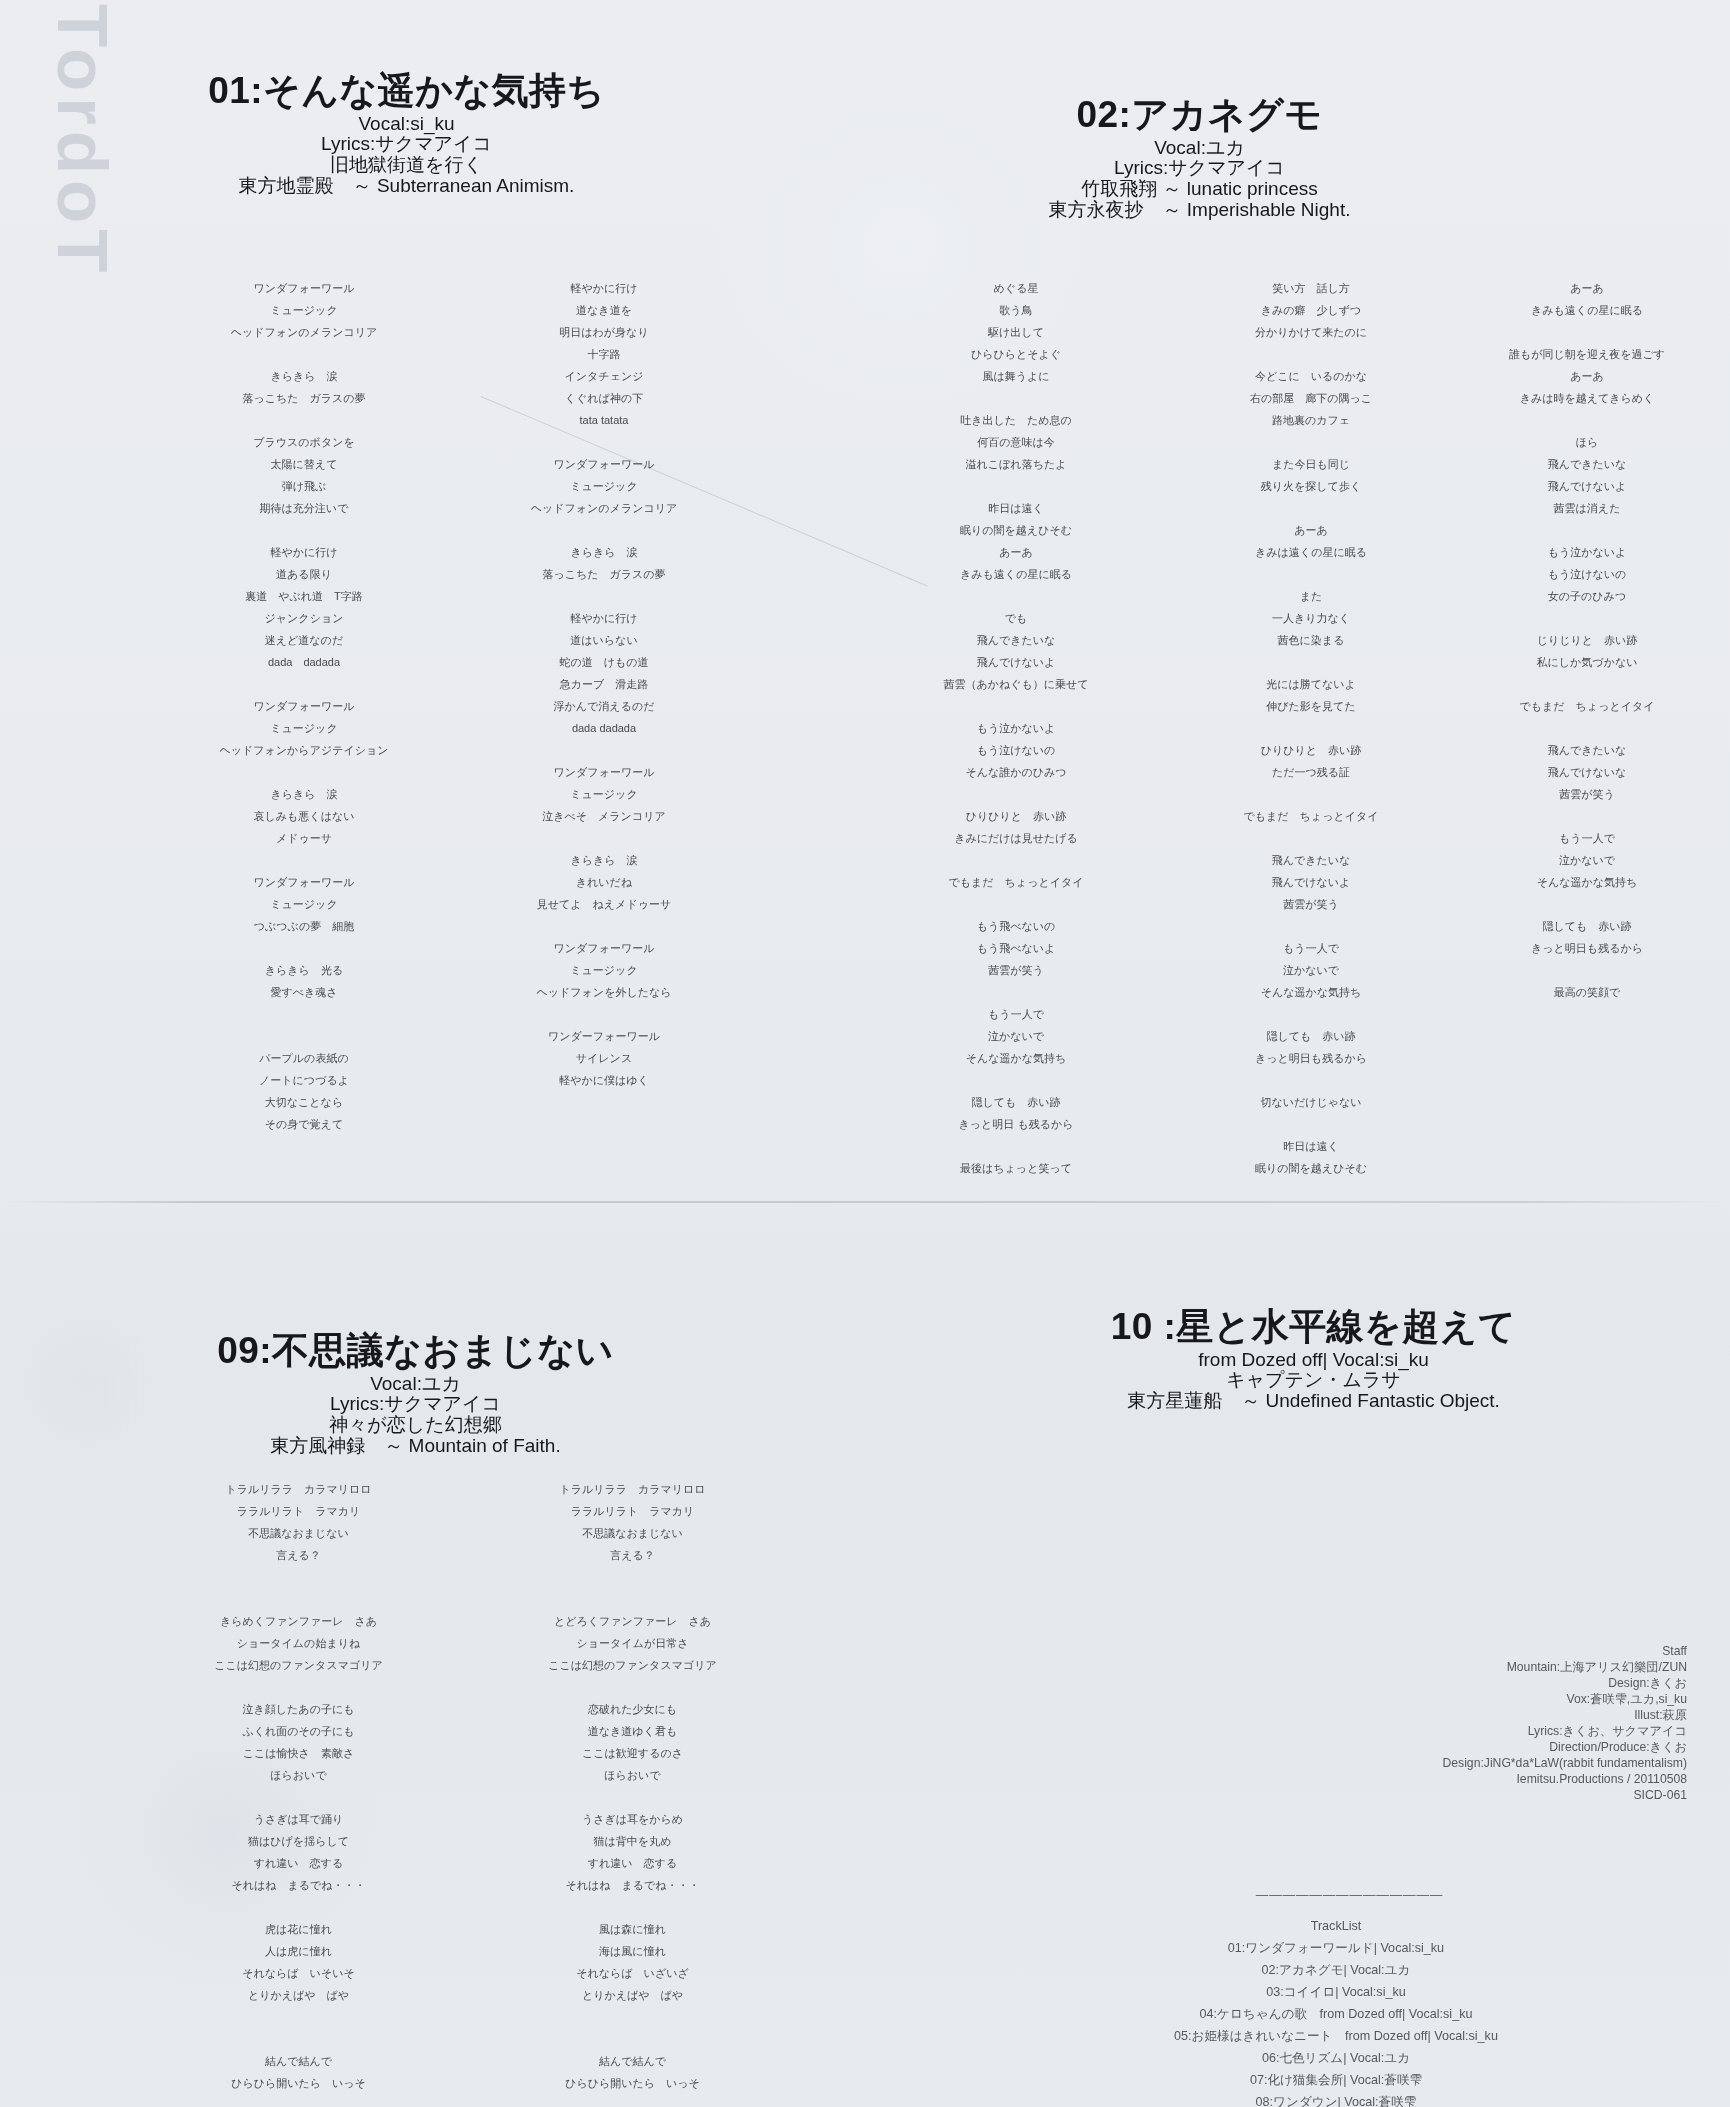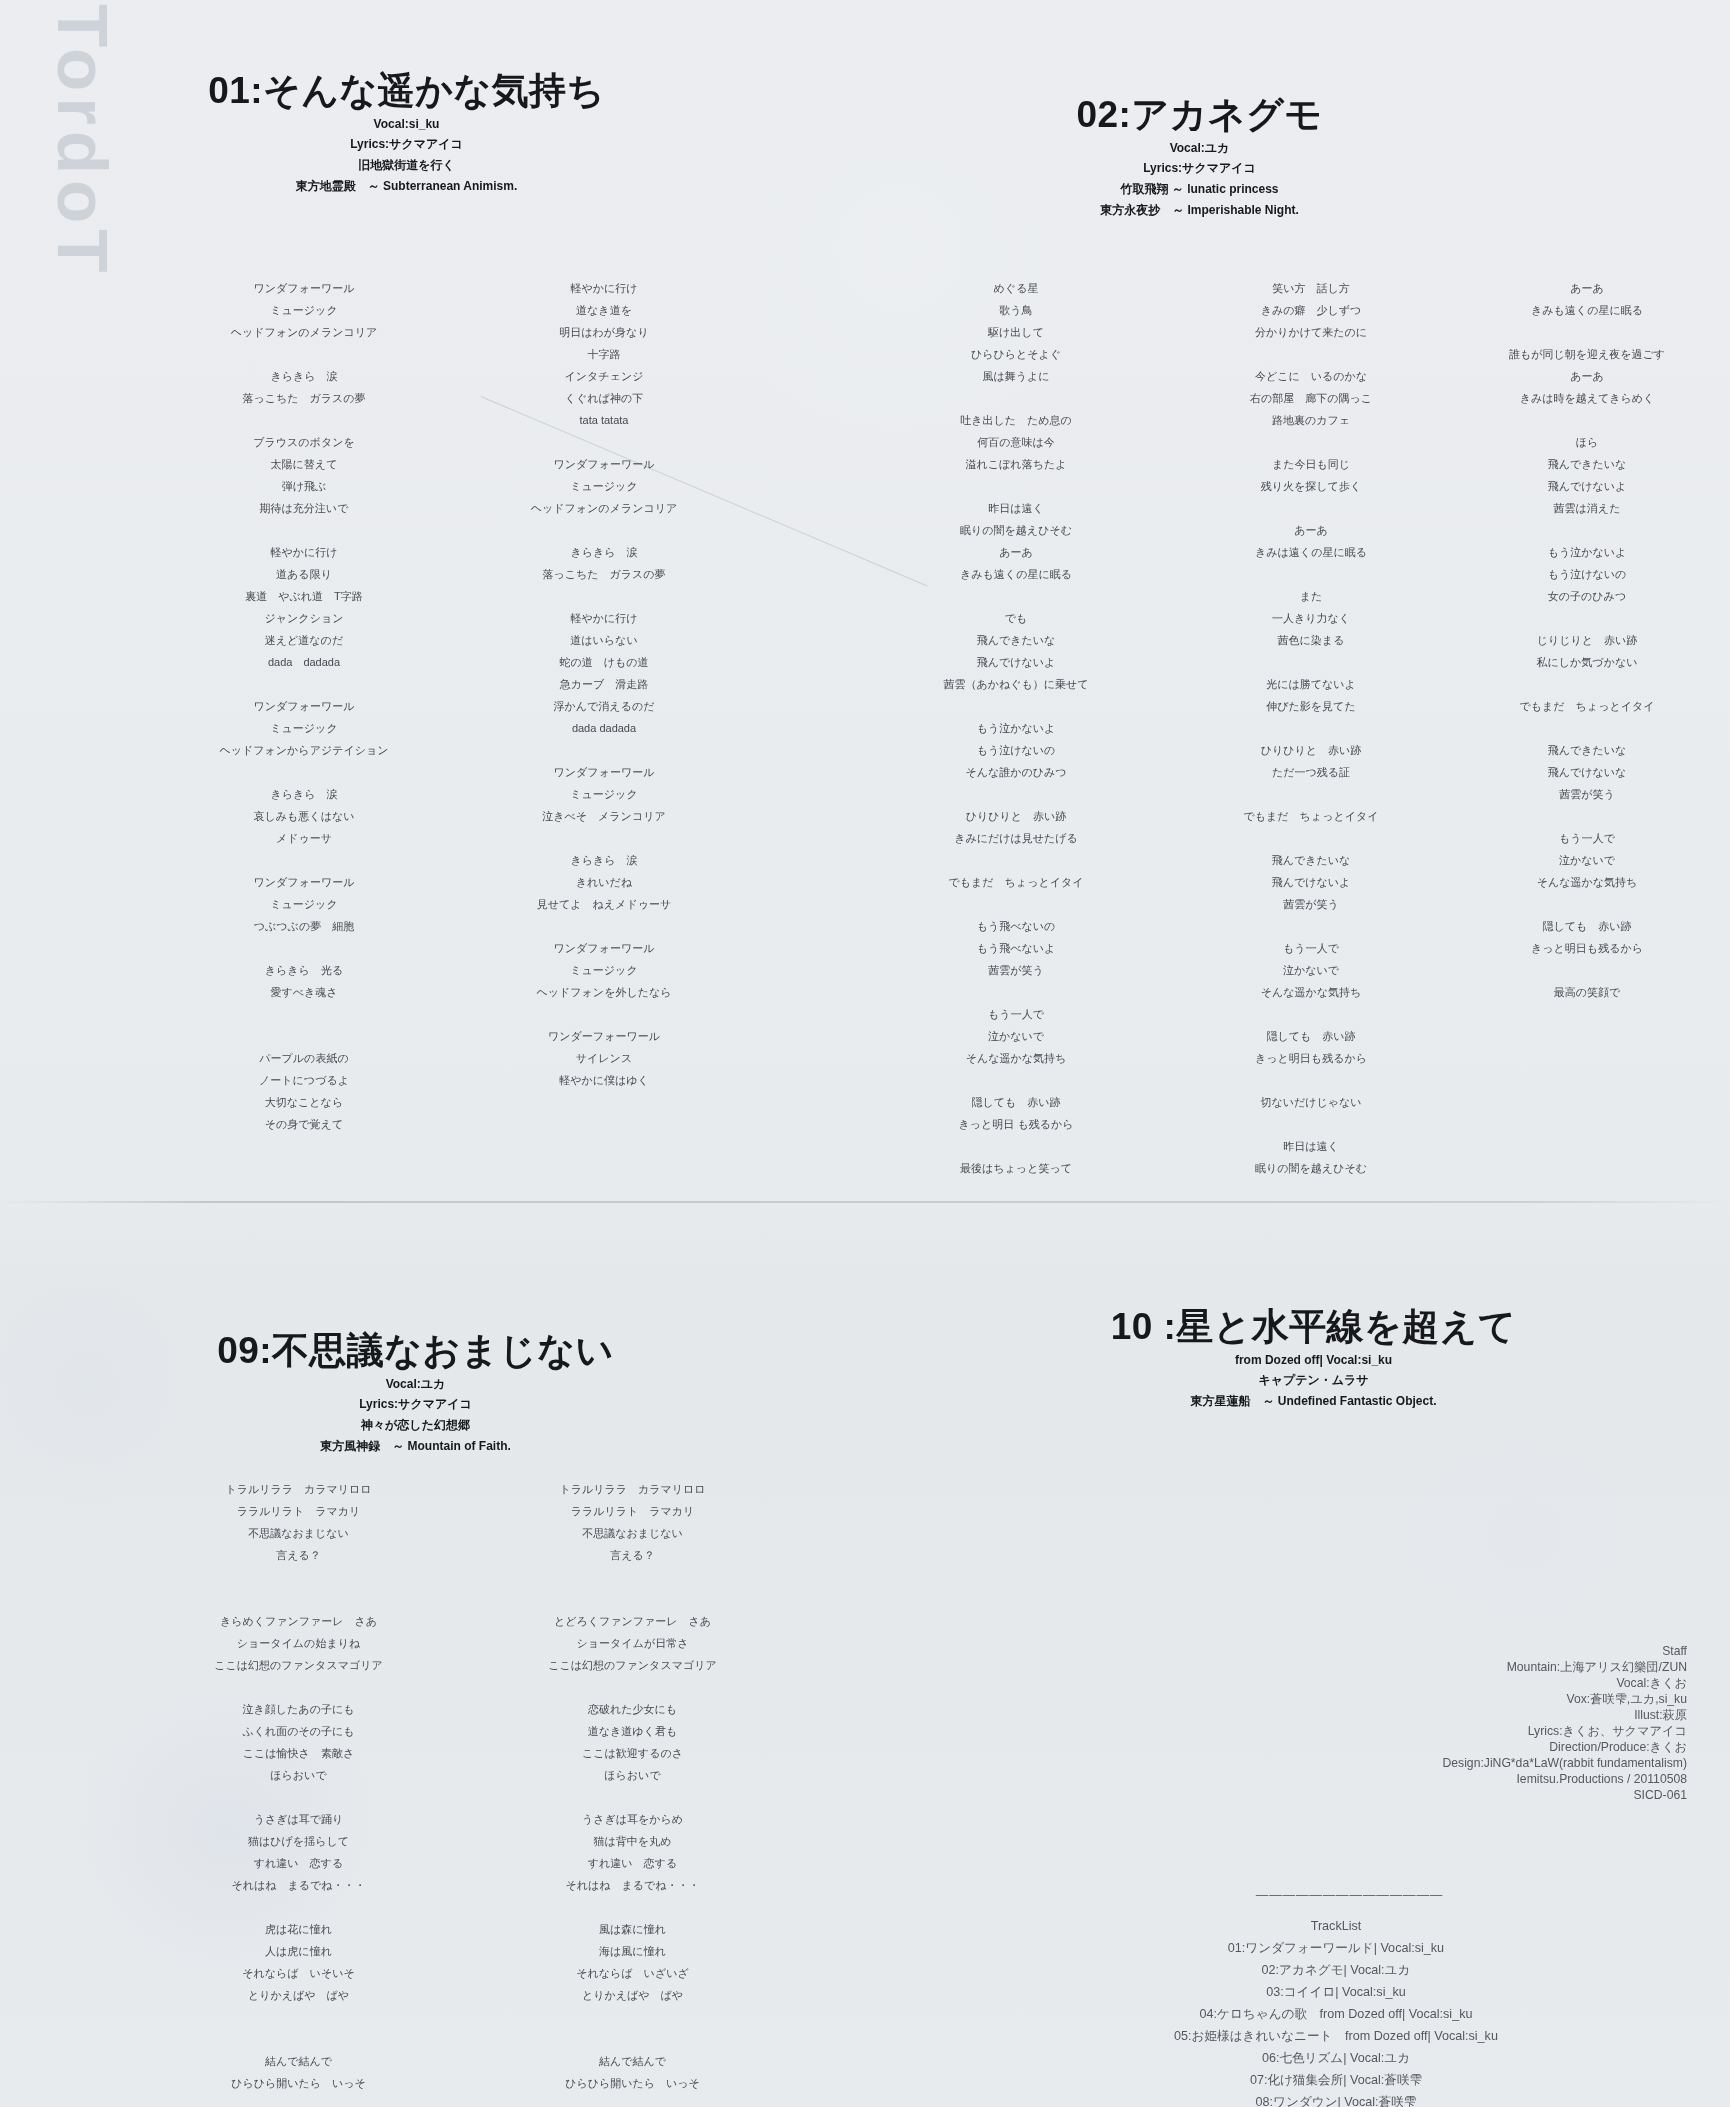--- a/index.html
+++ b/index.html
@@ -23,21 +23,21 @@
   .scratch {
     position:absolute; left:481px; top:396px; width:485px; height:1.3px;
     background:rgba(130,136,142,.28); transform:rotate(23deg); transform-origin:left top;
   }
   .fold {
     position:absolute; left:0; top:1201px; width:1731px; height:1.7px;
     background:linear-gradient(90deg, rgba(140,146,152,0) 0%, rgba(140,146,152,.40) 12%, rgba(140,146,152,.30) 88%, rgba(140,146,152,0) 100%);
   }
   .header { position:absolute; text-align:center; color:#17181b; }
   .header .title { font-size:37px; font-weight:bold; line-height:40px; letter-spacing:0.4px; margin-bottom:2.5px; white-space:nowrap; }
-  .header .credit { font-size:12px; font-weight:bold; line-height:20.7px; white-space:nowrap; }
+  .header .credit { font-size:19px; font-weight:normal; line-height:20.7px; white-space:nowrap; }
   .lyrics { position:absolute; font-size:11px; color:#46484e; white-space:pre;text-align:center; }
   .lyrics .ln { height:22px; line-height:22px; }
   .staff { position:absolute; left:1012px; top:1643px; width:675px; text-align:right; font-size:12.2px; color:#55585f; }
   .staff .heading { height:16px; line-height:16px; }
   .staff .ln { height:16px; line-height:16px; }
   .sep { position:absolute; width:675px; left:1012px; text-align:center; font-size:12.6px; letter-spacing:0.8px; color:#5a5d64; white-space:nowrap; }
   .tl { position:absolute; left:904px; width:864px; text-align:center; font-size:12.6px; color:#54575e; }
   .tl .heading { height:22px; line-height:22px; }
   .tl .ln { height:22px; line-height:22px; white-space:nowrap; }
 </style>
@@ -85,21 +85,21 @@
     <div class="title">10 :星と水平線を超えて</div>
     <div class="credit">from Dozed off| Vocal:si_ku</div>
     <div class="credit">キャプテン・ムラサ</div>
     <div class="credit">東方星蓮船　～ Undefined Fantastic Object.</div>
   </div>
 
   <div class="staff">
     <div class="heading">Staff</div>
     <div>
         <div class="ln">Mountain:上海アリス幻樂団/ZUN</div>
-        <div class="ln">Vocal:きくお</div>
+        <div class="ln">Design:きくお</div>
         <div class="ln">Vox:蒼咲雫,ユカ,si_ku</div>
         <div class="ln">Illust:萩原</div>
         <div class="ln">Lyrics:きくお、サクマアイコ</div>
         <div class="ln">Direction/Produce:きくお</div>
         <div class="ln">Design:JiNG*da*LaW(rabbit fundamentalism)</div>
         <div class="ln">Iemitsu.Productions / 20110508</div>
         <div class="ln">SICD-061</div>
       </div>
   </div>
 

